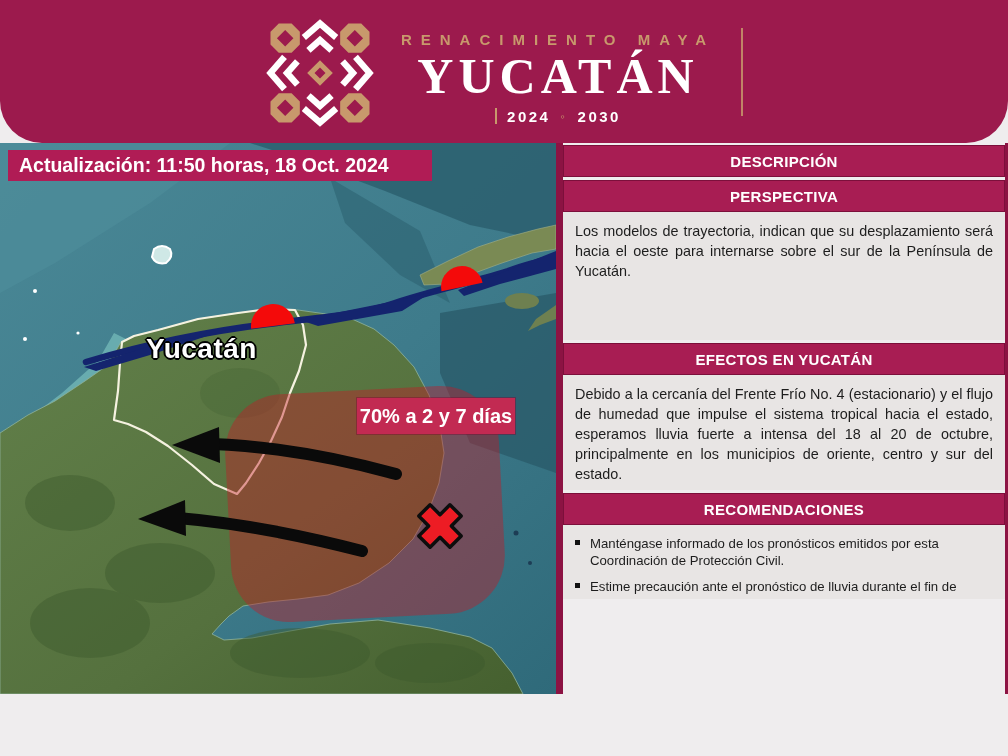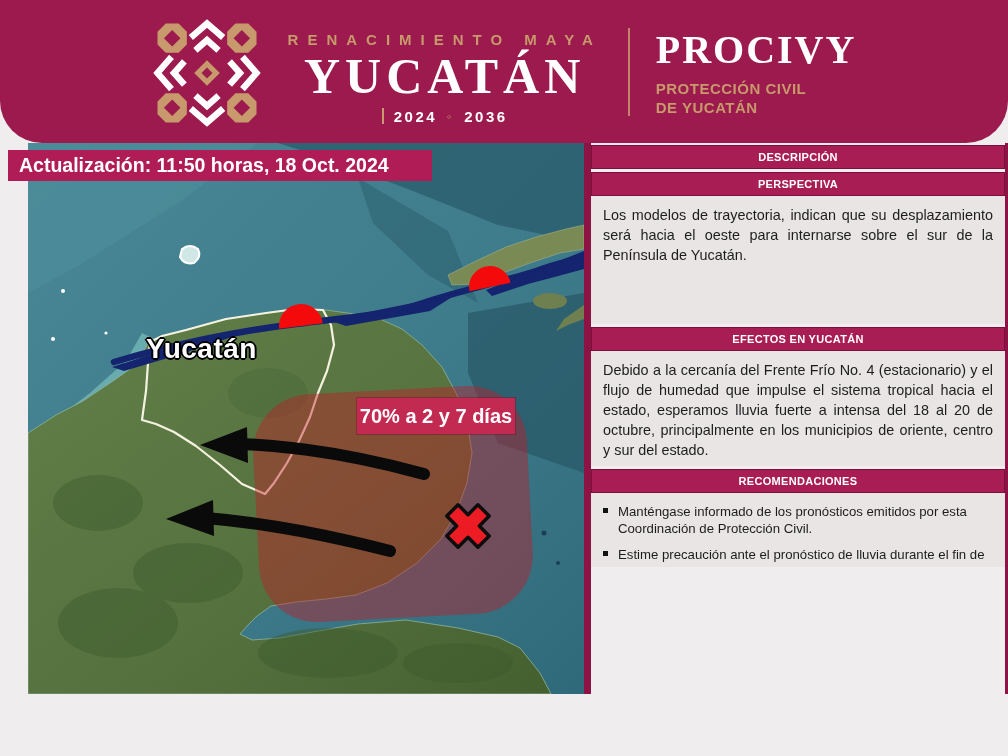--- a/index.html
+++ b/index.html
@@ -31,39 +31,39 @@
                   font-size:40px;letter-spacing:2px;line-height:1;}
   .agency-sub{color:var(--gold);font-weight:bold;font-size:15px;line-height:1.28;
               margin-top:9px;letter-spacing:.5px;}
 
   
   .title-strip{height:62px;display:flex;align-items:center;justify-content:center;}
   .page-title{color:var(--accent);font-weight:bold;font-size:24px;letter-spacing:.4px;}
 
   
   .main{display:flex;height:551px;}
-  .map-wrap{width:556px;height:551px;position:relative;flex:none;overflow:hidden;padding-left:28px;}
+  .map-wrap{width:556px;height:551px;position:relative;flex:none;overflow:hidden;}
   .map-overlay{position:absolute;z-index:5;}
   .update-banner{left:8px;top:7px;width:424px;height:31px;background:var(--accent);
                  color:#fff;font-weight:bold;font-size:19.5px;line-height:31px;
                  padding-left:11px;box-sizing:border-box;white-space:nowrap;}
   .yucatan-label{left:146px;top:190px;color:#fff;font-weight:bold;font-size:28px;letter-spacing:.5px;
                  text-shadow:-2px 0 #000,2px 0 #000,0 -2px #000,0 2px #000,
                              -1px -1px #000,1px 1px #000,1px -1px #000,-1px 1px #000;}
   .prob-box{left:357px;top:255px;width:158px;height:36px;background:var(--box);
             color:#fff;font-weight:bold;font-size:20px;display:flex;align-items:center;
             justify-content:center;box-shadow:0 0 0 1px rgba(120,10,50,.45);}
 
   
   .panel{flex:1;box-sizing:border-box;border-left:7px solid var(--sideborder);
          border-right:3px solid var(--sideborder);background:var(--pagebg);
          padding-top:2px;display:flex;flex-direction:column;gap:3px;height:551px;}
   .sec{display:flex;flex-direction:column;}
-  .sec-h{height:24px;flex:none;background:var(--header);border:1px solid var(--border);
-         box-sizing:border-box;color:#fff;font-weight:bold;font-size:11px;letter-spacing:.3px;
+  .sec-h{height:32px;flex:none;background:var(--header);border:1px solid var(--border);
+         box-sizing:border-box;color:#fff;font-weight:bold;font-size:15px;letter-spacing:.3px;
          display:flex;align-items:center;justify-content:center;}
   .sec-b{background:var(--panelbody);padding:10px 12px 8px;box-sizing:border-box;
          font-size:14.4px;line-height:1.38;color:var(--ink);text-align:justify;overflow:hidden;}
   .sec:nth-of-type(1) .sec-b{height:127px;}
   .sec:nth-of-type(2) .sec-b{height:128px;}
   .sec:nth-of-type(3) .sec-b{height:115px;}
   .sec:nth-of-type(4) .sec-b{height:74px;}
   .sec-b p{margin:0 0 8px;}
   .sec-b p:last-child{margin-bottom:0;}
   .bullet-row{display:flex;gap:10px;margin-bottom:8px;font-size:13.2px;line-height:1.32;
@@ -96,33 +96,26 @@
       </g>
     </svg>
 
     <div class="brand-center">
       <div class="brand-tagline">RENACIMIENTO MAYA</div>
       <div class="brand-name">YUCATÁN</div>
       <div class="brand-govrow">
         <span class="gov-divider"></span>
         <span>2024</span>
         <span class="term-dot">◦</span>
-        <span>2036</span>
+        <span>2030</span>
       </div>
     </div>
 
     <div class="vert-divider"></div>
 
-    <div class="agency">
-      <div class="agency-acronym">PROCIVY</div>
-      <div class="agency-sub">
-        <div>PROTECCIÓN CIVIL</div>
-        <div>DE YUCATÁN</div>
-      </div>
-    </div>
   </header>
 
 
   <div class="main">
 
     <div class="map-wrap">
       <svg viewBox="0 0 556 551" width="556" height="551">
         <defs>
           <linearGradient id="oceanG" x1="0" y1="0" x2="1" y2="1">
             <stop offset="0" stop-color="#4A8896"></stop>

